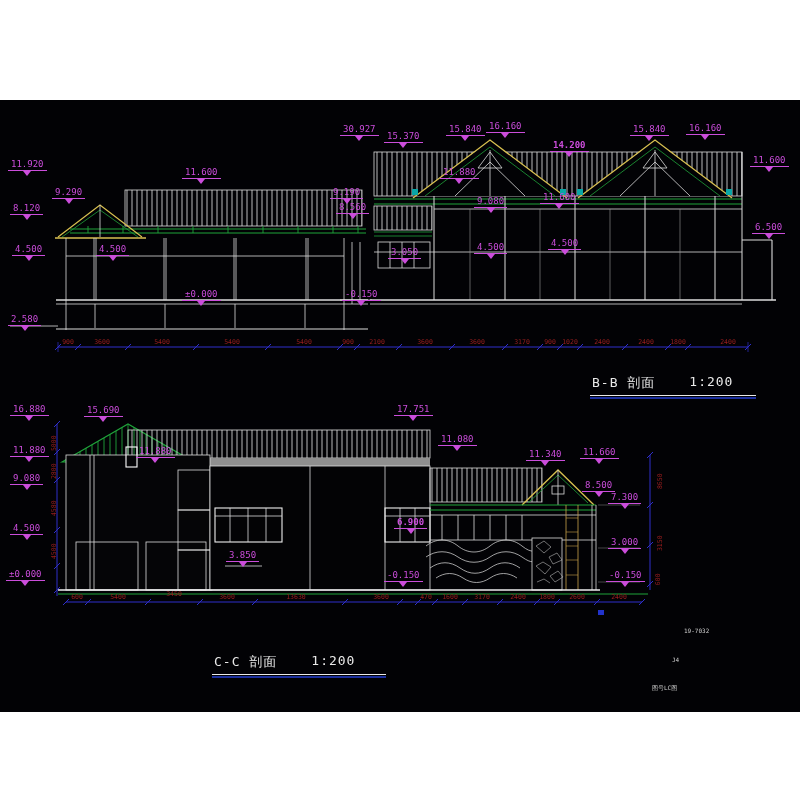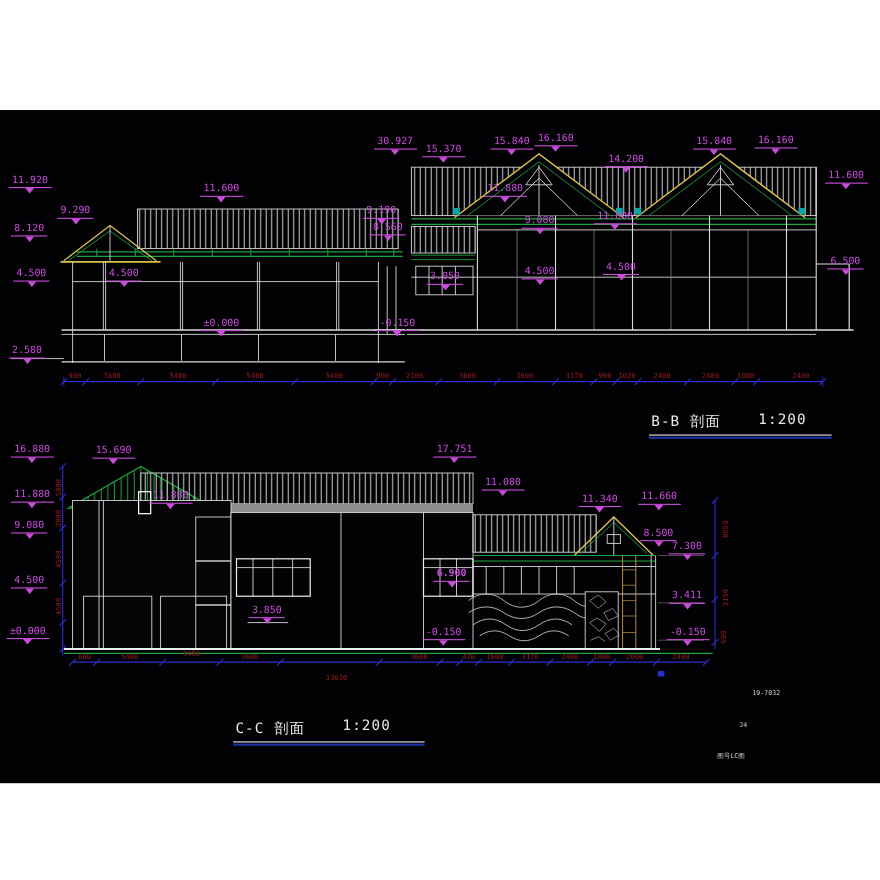--- a/index.html
+++ b/index.html
@@ -169,42 +169,42 @@
     <div class="lvl" style="left: 388px; top: 248px;"><span class="t">3.050</span><span class="tri"></span></div>
     <div class="lvl" style="left: 340px; top: 125px;"><span class="t">30.927</span><span class="tri"></span></div>
     <div class="lvl" style="left: 384px; top: 132px;"><span class="t">15.370</span><span class="tri"></span></div>
     <div class="lvl" style="left: 446px; top: 125px;"><span class="t">15.840</span><span class="tri"></span></div>
     <div class="lvl" style="left: 486px; top: 122px;"><span class="t">16.160</span><span class="tri"></span></div>
     <div class="lvl" style="left: 440px; top: 168px;"><span class="t">11.880</span><span class="tri"></span></div>
     <div class="lvl" style="left: 474px; top: 197px;"><span class="t">9.080</span><span class="tri"></span></div>
     <div class="lvl" style="left: 540px; top: 193px;"><span class="t">11.600</span><span class="tri"></span></div>
     <div class="lvl" style="left: 474px; top: 243px;"><span class="t">4.500</span><span class="tri"></span></div>
     <div class="lvl" style="left: 548px; top: 239px;"><span class="t">4.500</span><span class="tri"></span></div>
-    <div class="lvl" style="left: 550px; top: 141px;"><span class="t">14.200</span><span class="tri"></span></div>
+    <div class="lvl" style="left: 550px; top: 141px; font-weight: bold;"><span class="t">14.200</span><span class="tri"></span></div>
     <div class="lvl" style="left: 630px; top: 125px;"><span class="t">15.840</span><span class="tri"></span></div>
     <div class="lvl" style="left: 686px; top: 124px;"><span class="t">16.160</span><span class="tri"></span></div>
     <div class="lvl" style="left: 750px; top: 156px;"><span class="t">11.600</span><span class="tri"></span></div>
-    <div class="lvl" style="left: 752px; top: 234px;"><span class="t">6.500</span><span class="tri"></span></div>
+    <div class="lvl" style="left: 752px; top: 223px;"><span class="t">6.500</span><span class="tri"></span></div>
     <div class="lvl" style="left: 10px; top: 405px;"><span class="t">16.880</span><span class="tri"></span></div>
     <div class="lvl" style="left: 84px; top: 406px;"><span class="t">15.690</span><span class="tri"></span></div>
     <div class="lvl" style="left: 10px; top: 446px;"><span class="t">11.880</span><span class="tri"></span></div>
     <div class="lvl" style="left: 136px; top: 447px;"><span class="t">11.880</span><span class="tri"></span></div>
     <div class="lvl" style="left: 10px; top: 474px;"><span class="t">9.080</span><span class="tri"></span></div>
     <div class="lvl" style="left: 10px; top: 524px;"><span class="t">4.500</span><span class="tri"></span></div>
     <div class="lvl" style="left: 6px; top: 570px;"><span class="t">±0.000</span><span class="tri"></span></div>
     <div class="lvl" style="left: 394px; top: 405px;"><span class="t">17.751</span><span class="tri"></span></div>
     <div class="lvl" style="left: 438px; top: 435px;"><span class="t">11.080</span><span class="tri"></span></div>
     <div class="lvl" style="left: 394px; top: 518px; font-weight: bold;"><span class="t">6.900</span><span class="tri"></span></div>
     <div class="lvl" style="left: 226px; top: 551px;"><span class="t">3.850</span><span class="tri"></span></div>
     <div class="lvl" style="left: 384px; top: 571px;"><span class="t">-0.150</span><span class="tri"></span></div>
     <div class="lvl" style="left: 526px; top: 450px;"><span class="t">11.340</span><span class="tri"></span></div>
     <div class="lvl" style="left: 580px; top: 448px;"><span class="t">11.660</span><span class="tri"></span></div>
     <div class="lvl" style="left: 582px; top: 481px;"><span class="t">8.500</span><span class="tri"></span></div>
     <div class="lvl" style="left: 608px; top: 493px;"><span class="t">7.300</span><span class="tri"></span></div>
-    <div class="lvl" style="left: 608px; top: 538px;"><span class="t">3.411</span><span class="tri"></span></div>
+    <div class="lvl" style="left: 608px; top: 538px;"><span class="t">3.000</span><span class="tri"></span></div>
     <div class="lvl" style="left: 606px; top: 571px;"><span class="t">-0.150</span><span class="tri"></span></div>
     <div class="dimr" style="left: 68px; top: 339px;">900</div>
     <div class="dimr" style="left: 102px; top: 339px;">3600</div>
     <div class="dimr" style="left: 162px; top: 339px;">5400</div>
     <div class="dimr" style="left: 232px; top: 339px;">5400</div>
     <div class="dimr" style="left: 304px; top: 339px;">5400</div>
     <div class="dimr" style="left: 348px; top: 339px;">900</div>
     <div class="dimr" style="left: 377px; top: 339px;">2100</div>
     <div class="dimr" style="left: 425px; top: 339px;">3600</div>
     <div class="dimr" style="left: 477px; top: 339px;">3600</div>
@@ -212,21 +212,21 @@
     <div class="dimr" style="left: 550px; top: 339px;">900</div>
     <div class="dimr" style="left: 570px; top: 339px;">1020</div>
     <div class="dimr" style="left: 602px; top: 339px;">2400</div>
     <div class="dimr" style="left: 646px; top: 339px;">2400</div>
     <div class="dimr" style="left: 678px; top: 339px;">1800</div>
     <div class="dimr" style="left: 728px; top: 339px;">2400</div>
     <div class="dimr" style="left: 77px; top: 594px;">600</div>
     <div class="dimr" style="left: 118px; top: 594px;">5400</div>
     <div class="dimr" style="left: 174px; top: 591px;">3450</div>
     <div class="dimr" style="left: 227px; top: 594px;">3600</div>
-    <div class="dimr" style="left: 306px; top: 594px; margin-top: 19px;">13630</div>
+    <div class="dimr" style="left: 296px; top: 594px;">13630</div>
     <div class="dimr" style="left: 381px; top: 594px;">3600</div>
     <div class="dimr" style="left: 426px; top: 594px;">470</div>
     <div class="dimr" style="left: 450px; top: 594px;">1600</div>
     <div class="dimr" style="left: 482px; top: 594px;">3170</div>
     <div class="dimr" style="left: 518px; top: 594px;">2400</div>
     <div class="dimr" style="left: 547px; top: 594px;">1800</div>
     <div class="dimr" style="left: 577px; top: 594px;">2600</div>
     <div class="dimr" style="left: 619px; top: 594px;">2400</div>
     <div class="dimv" style="left: 46px; top: 440px;">5000</div>
     <div class="dimv" style="left: 46px; top: 468px;">2800</div>

